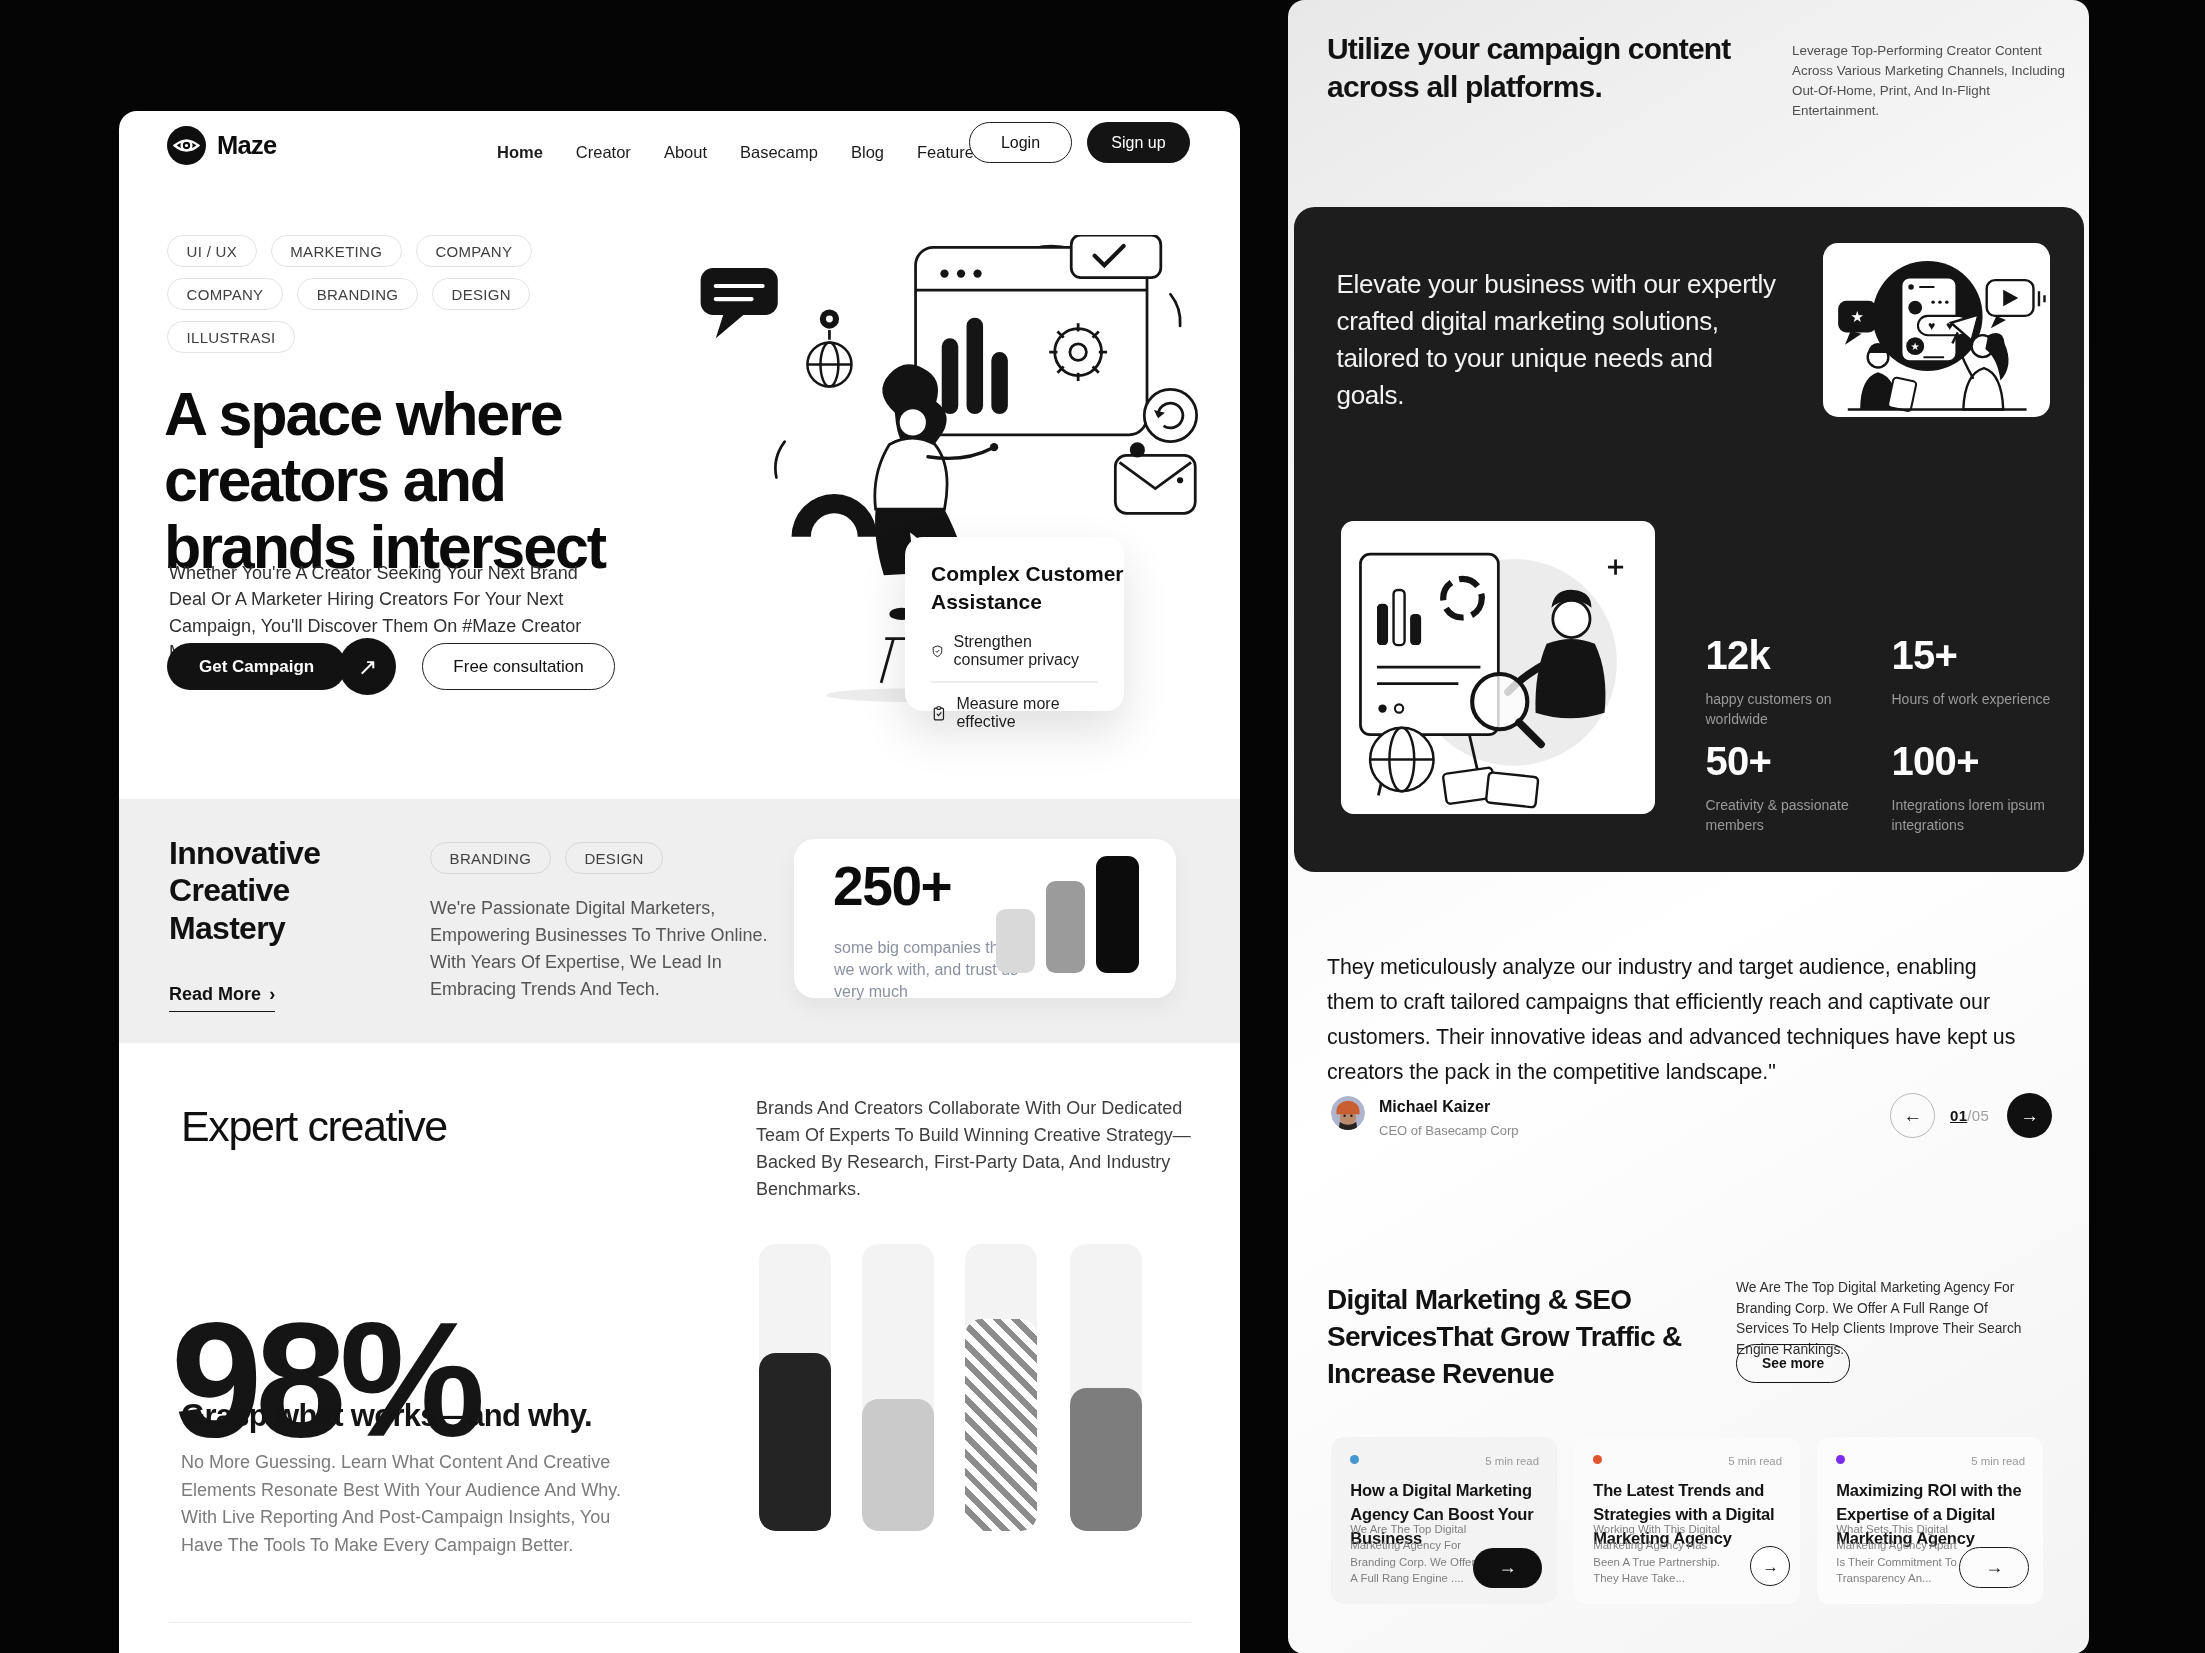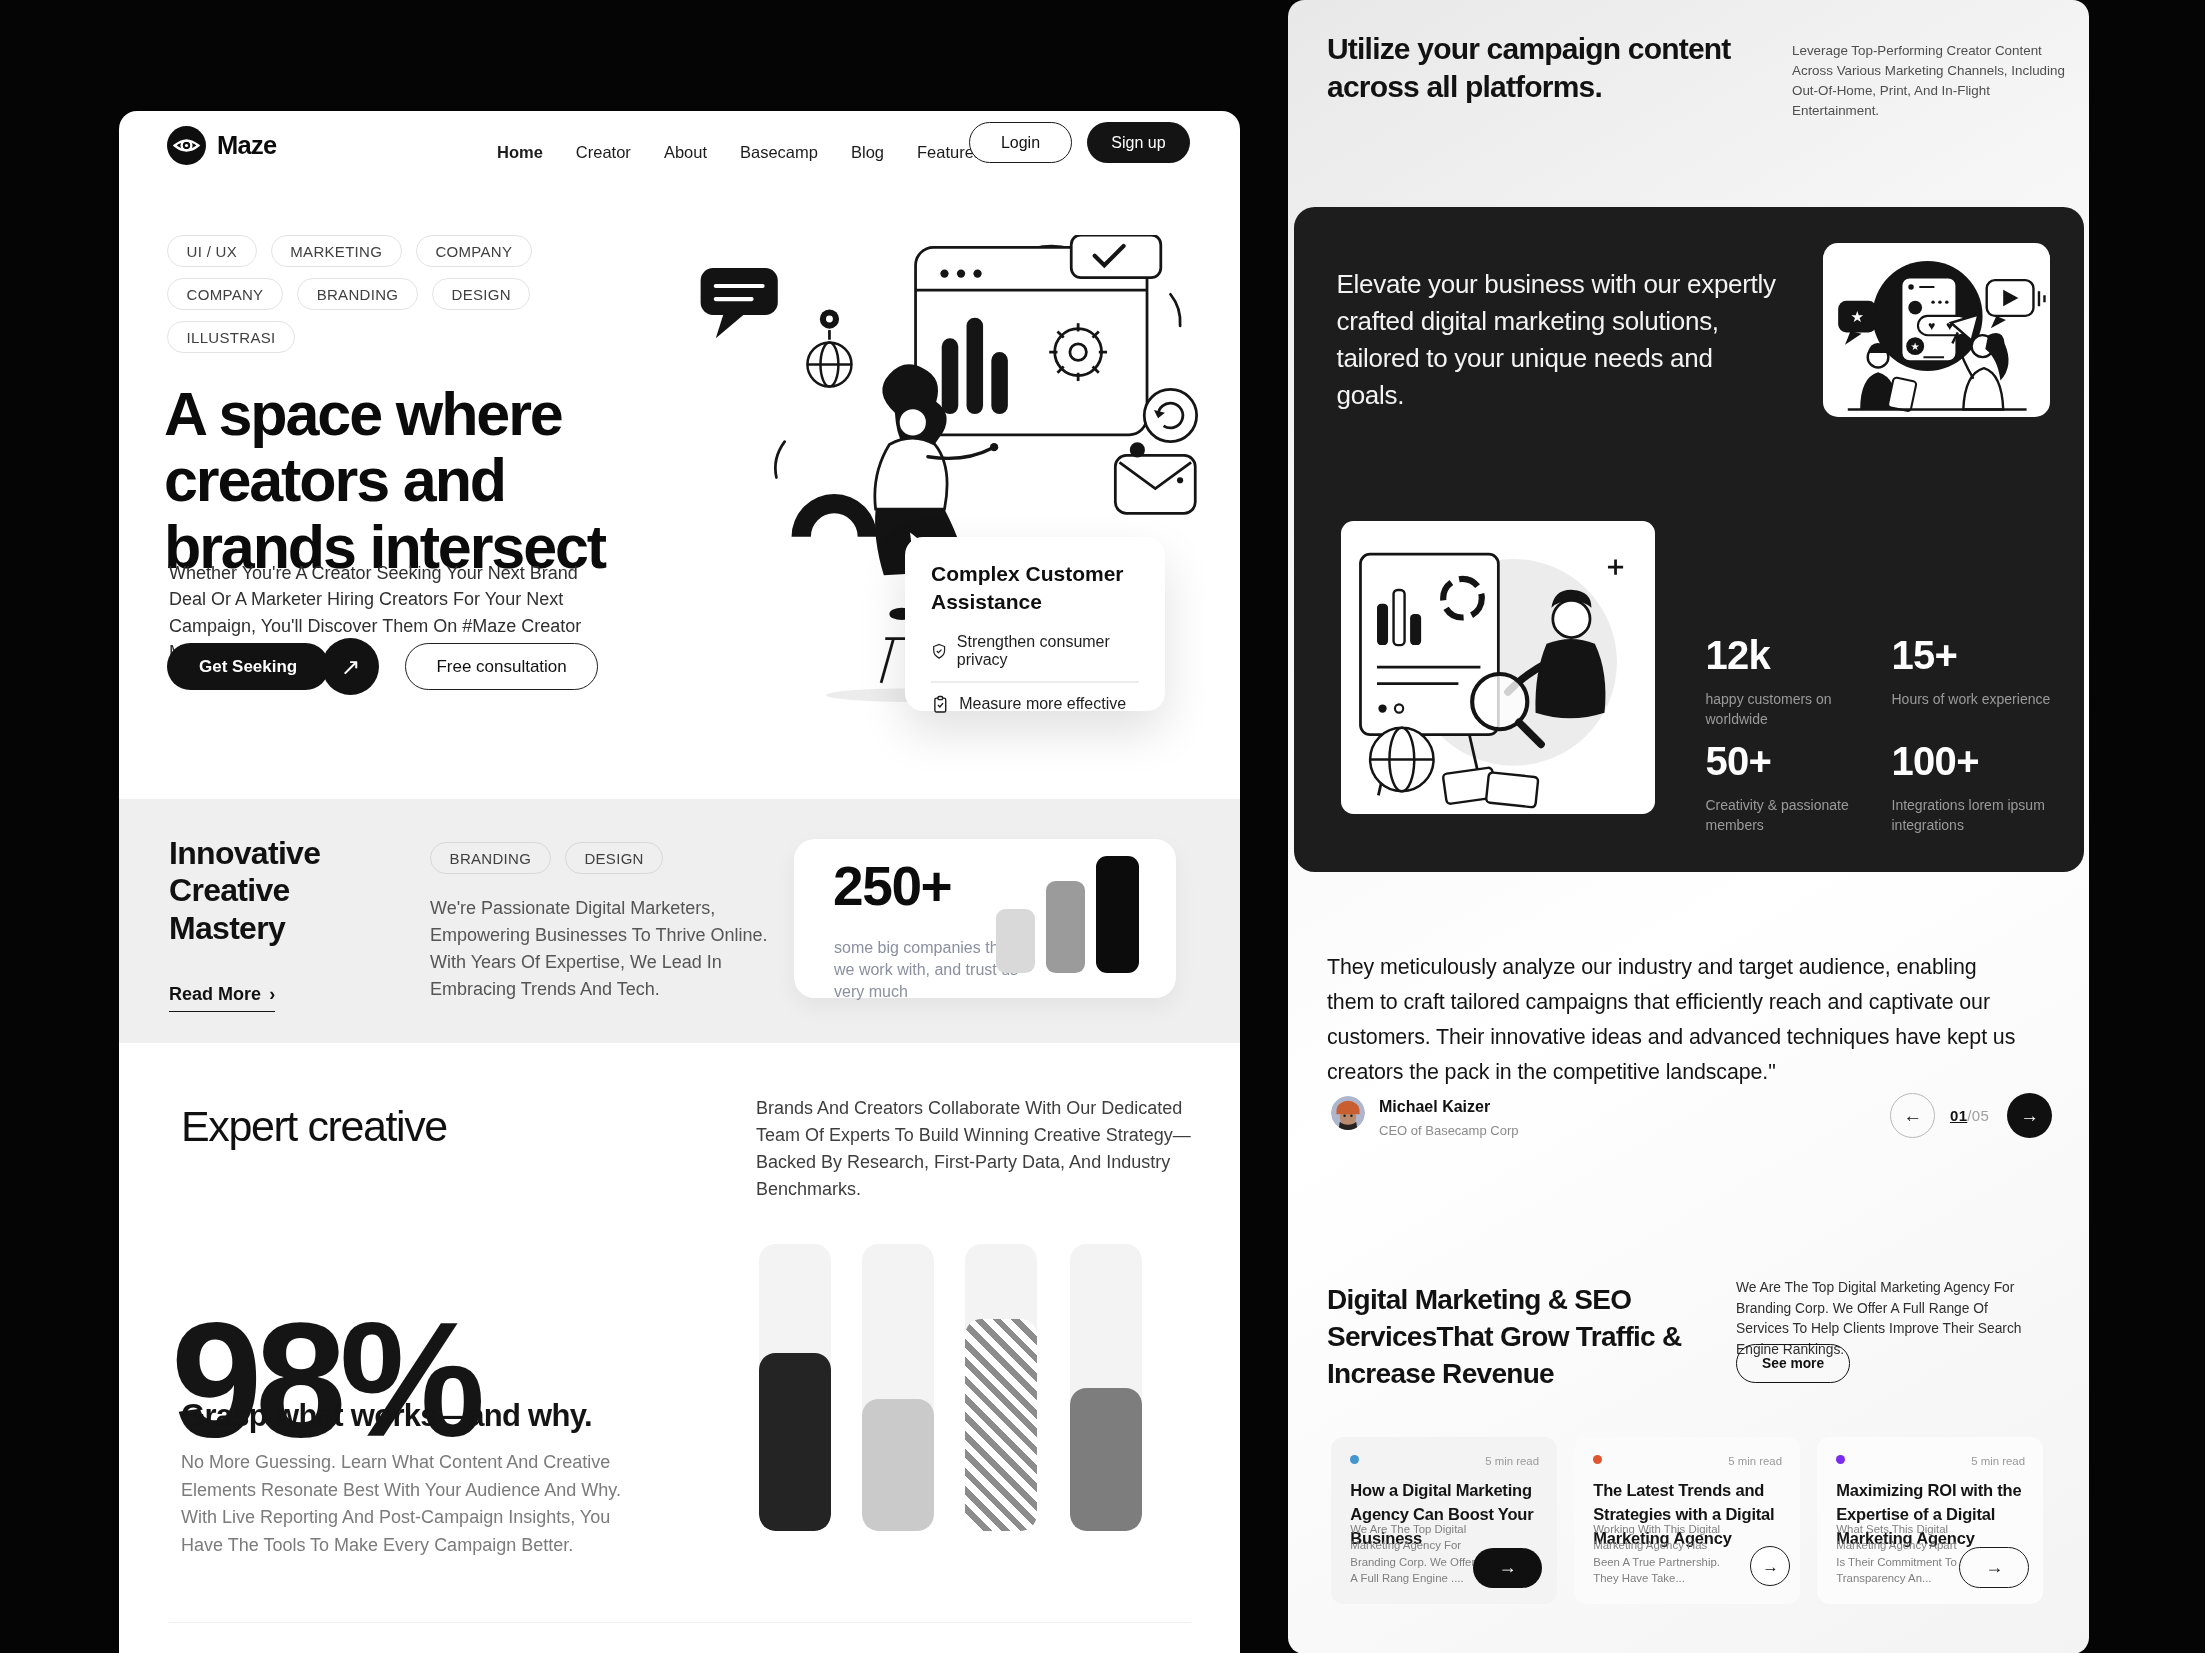--- a/index.html
+++ b/index.html
@@ -30,21 +30,21 @@
   .hero-title { left:45px; top:270px; width:482px; font-size:61px; line-height:1.09; font-weight:600; letter-spacing:-2.1px; color:#0b0b0b; }
   .hero-desc { left:50px; top:449px; width:422px; font-size:18px; line-height:1.46; color:#303030; }
 
   .cta-row { left:48px; top:527px; display:flex; align-items:center; }
   .btn-get-started { height:47px; padding:0 32px; border-radius:23.4px; background:#121212; color:#fff; font-size:17px; font-weight:600; }
   .btn-arrow-circle { width:57px; height:57px; border-radius:50%; background:#121212; color:#fff; margin-left:-6.9px; font-size:23.4px; }
   .btn-free { margin-left:26px; height:47px; padding:0 30px; border-radius:23.4px; border:1.4px solid #1f1f1f; font-size:17px; font-weight:500; color:#121212; background:#fff; }
 
   .hero-illu { left:569px; top:124px; width:524px; height:496px; }
 
-  .assist-card { left:786px; top:426px; width:260px; height:174px; border-radius:18px; background:#fff; box-shadow:0 20.7px 48px rgba(0,0,0,.12); padding:23.4px 26px; }
+  .assist-card { left:786px; top:426px; width:219px; height:174px; border-radius:18px; background:#fff; box-shadow:0 20.7px 48px rgba(0,0,0,.12); padding:23.4px 26px; }
   .assist-title { font-size:21px; font-weight:700; line-height:1.3; color:#0f0f0f; width:193px; }
   .assist-list { margin-top:18px; }
   .assist-item { display:flex; align-items:center; gap:9.6px; font-size:16px; color:#1e1e1e; }
   .assist-divider { height:1.4px; background:#ededed; margin:12.4px 0; }
 
   .section-gray { left:0; top:688px; width:1121px; height:244px; background:#efefef; }
   .innov-title { left:50px; top:36px; width:200px; font-size:32px; font-weight:700; line-height:1.17; letter-spacing:-0.7px; color:#111; }
   .read-more { left:50px; top:185px; font-size:18px; font-weight:600; color:#111; border-bottom:1.4px solid #161616; padding-bottom:5.5px; display:inline-flex; gap:8.3px; align-items:center; cursor:pointer; }
   .innov-tags { left:311px; top:43px; white-space:nowrap; }
   .innov-desc { left:311px; top:96px; width:338px; font-size:18px; line-height:1.5; color:#555; }
@@ -150,21 +150,21 @@
     <span class="chip">COMPANY</span>
     <span class="chip">BRANDING</span>
     <span class="chip">DESIGN</span>
     <span class="chip">ILLUSTRASI</span>
   </div>
 
   <h1 class="abs hero-title">A space where creators and brands intersect</h1>
   <p class="abs hero-desc">Whether You're A Creator Seeking Your Next Brand Deal Or A Marketer Hiring Creators For Your Next Campaign, You'll Discover Them On #Maze Creator Marketplace.</p>
 
   <div class="abs cta-row">
-    <div class="btn btn-get-started">Get Seeking</div>
+    <div class="btn btn-get-started">Get Campaign</div>
     <div class="btn btn-arrow-circle">↗</div>
     <div class="btn btn-free">Free consultation</div>
   </div>
 
   <svg class="abs hero-illu" viewBox="0 0 760 720">
     <g stroke="#151515" stroke-width="4" fill="none" stroke-linecap="round">
       <path d="M470,34 q40,-26 86,-14"></path>
       <path d="M140,300 q-18,24 -12,52"></path>
       <path d="M700,86 q16,20 14,46"></path>
     </g>

